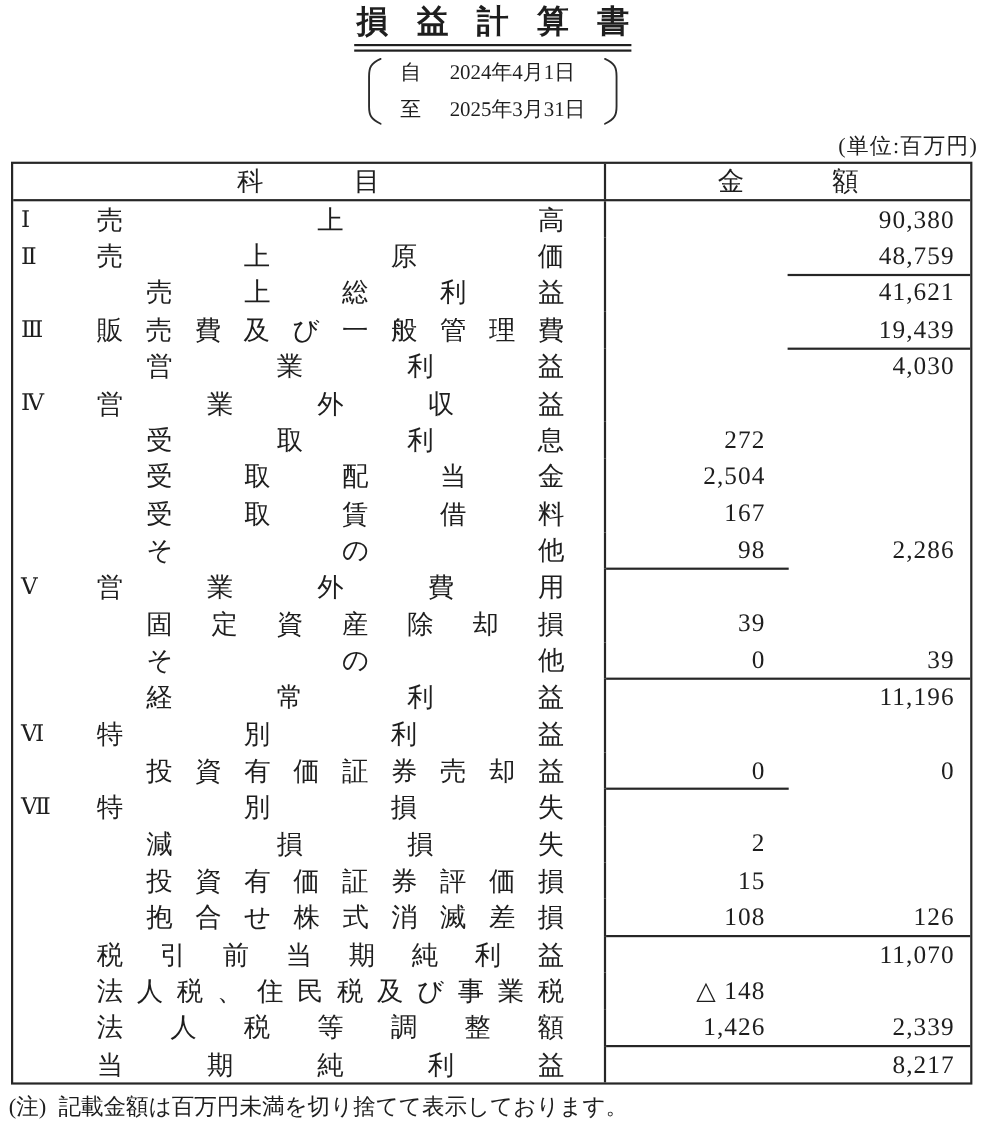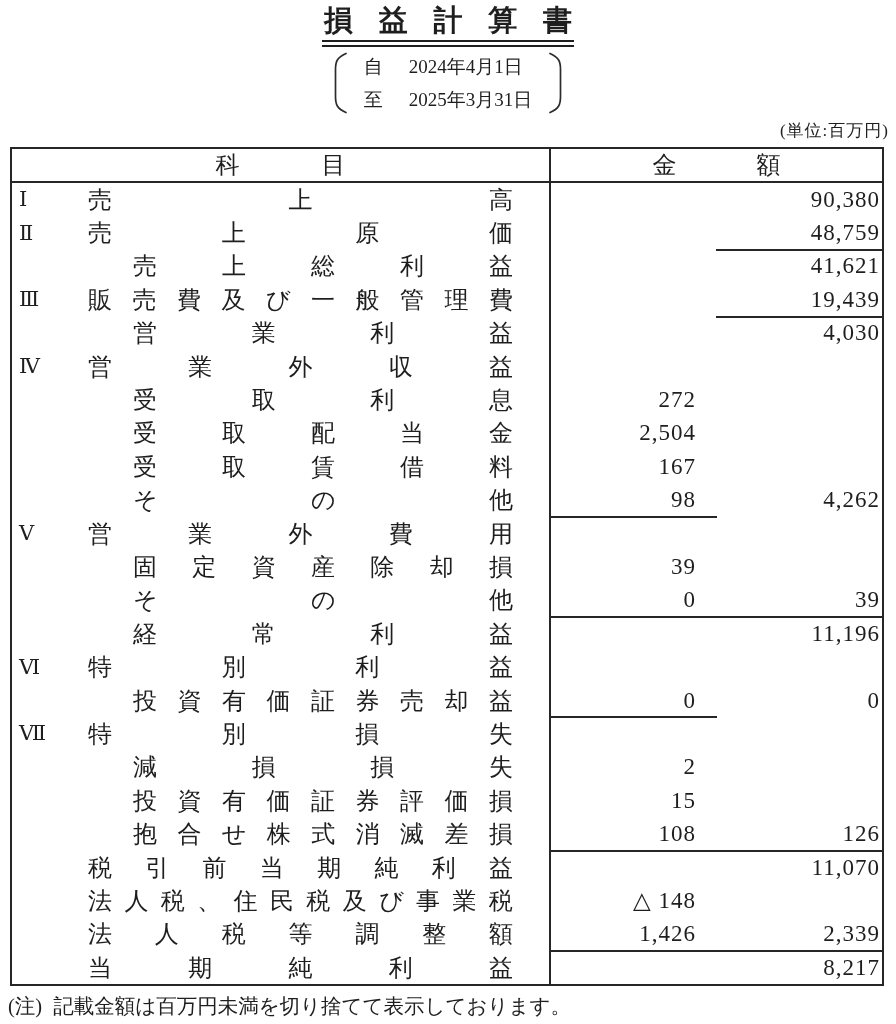--- a/index.html
+++ b/index.html
@@ -19,40 +19,40 @@
   .title-chars { font-size: 29px; font-weight: 600; line-height: 1.05; letter-spacing: 0; }
 
   
   .period { position: absolute; top: 52px; left: 0; right: 0; display: flex; justify-content: center; align-items: stretch; }
   .bracket { width: 20px; height: 62px; flex: 0 0 auto; }
   .bracket path { stroke: #2c2c2c; stroke-width: 1.7; fill: none; stroke-linecap: round; }
   .period-lines { display: flex; flex-direction: column; justify-content: space-between; padding: 1px 14px; }
   .period-line { display: flex; align-items: baseline; gap: 26px; font-size: 19px; line-height: 27px; }
 
   
-  .unit-note { position: absolute; top: 119px; right: 7px; font-size: 17px; letter-spacing: 1px; }
+  .unit-note { position: absolute; top: 119px; right: 7px; font-size: 20px; letter-spacing: 1px; }
 
   
   .sheet { position: absolute; left: 10px; top: 147px; width: 874px; border: 2px solid #262626; background: #fff; }
   .thead { display: flex; height: 34px; border-bottom: 2px solid #262626; }
   .th-item { width: 539px; border-right: 2px solid #262626; display: flex; align-items: center; justify-content: center; }
   .th-item .jbox { width: 130px; font-size: 24px; }
   .th-amount { flex: 1; display: flex; align-items: center; justify-content: center; }
   .th-amount .jbox { width: 128px; font-size: 24px; }
 
   .row { display: flex; height: 33.4px; position: relative; }
   .c-item { width: 539px; border-right: 2px solid #262626; position: relative; }
   .numeral { position: absolute; left: 7px; top: 0; bottom: 0; display: flex; align-items: center; font-size: 21px; letter-spacing: 1px; }
   .label { position: absolute; top: 0; bottom: 0; right: 36px; display: flex; justify-content: space-between; align-items: center; font-size: 24px; }
   .label.ind1 { left: 76px; }
   .label.ind2 { left: 121px; }
 
   .c-amt { flex: 1; position: relative; font-size: 23px; letter-spacing: 1px; }
   .amt-inner { position: absolute; left: 0; top: 0; bottom: 0; width: 165px; display: flex; align-items: center; justify-content: flex-end; padding-right: 20px; }
-  .amt-outer { position: absolute; left: 165px; right: 0; top: 0; bottom: 0; display: flex; align-items: center; justify-content: flex-end; padding-right: 2px; }
+  .amt-outer { position: absolute; left: 165px; right: 0; top: 0; bottom: 0; display: flex; align-items: center; justify-content: flex-end; padding-right: 14px; }
 
   .rule { position: absolute; bottom: -1px; height: 2px; background: #262626; z-index: 2; }
   .rule-inner { left: 0; width: 166px; }
   .rule-outer { left: 165px; right: 0; }
   .rule-full  { left: 0; right: 0; }
 
   
   .footnote { position: absolute; left: 8px; top: 992px; display: flex; gap: 11px; font-size: 20.5px; }
 </style>
 </head>
@@ -257,21 +257,21 @@
     <div class="c-item">
       <span class="numeral"></span>
       <span class="label ind2">
             <span>そ</span>
             <span>の</span>
             <span>他</span>
           </span>
     </div>
     <div class="c-amt">
       <span class="amt-inner">98</span>
-      <span class="amt-outer">4,262</span>
+      <span class="amt-outer">2,286</span>
     <div class="rule rule-inner"></div>
         </div>
   </div>
       <div class="row">
     <div class="c-item">
       <span class="numeral">Ⅴ</span>
       <span class="label ind1">
             <span>営</span>
             <span>業</span>
             <span>外</span>

